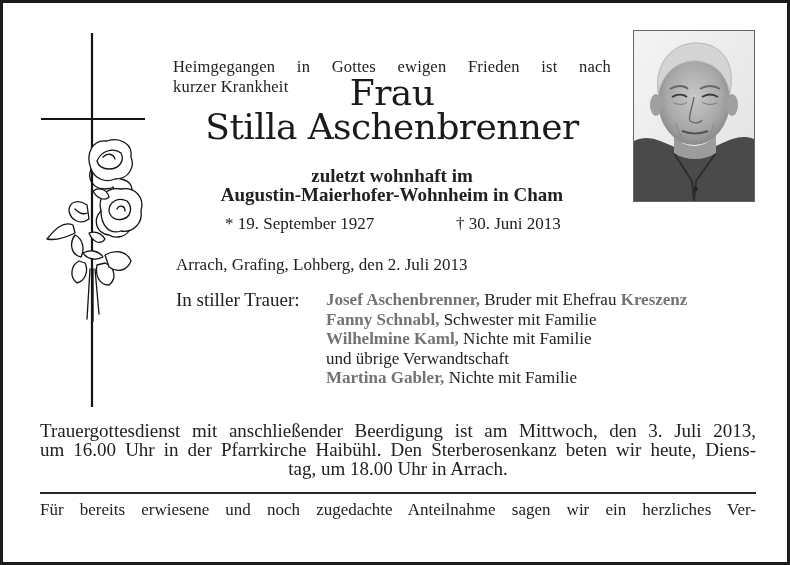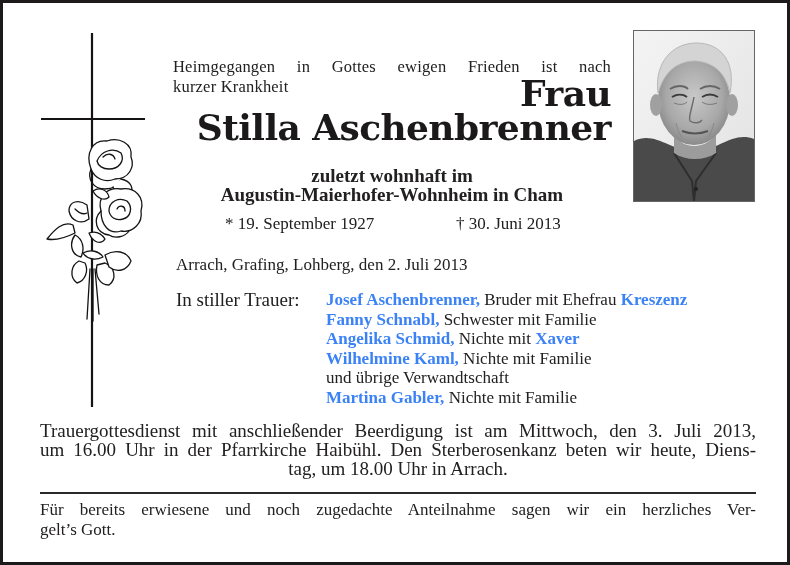--- a/index.html
+++ b/index.html
@@ -23,23 +23,23 @@
     font-size: 16.5px; line-height: 19.5px;
     text-align: justify; text-align-last: left;
     font-family: "Liberation Serif", serif;
     letter-spacing: 0.2px;
     margin-top: 32px;
   }
   .intro span { display: block; }
   .intro .l1 { text-align: justify; text-align-last: justify; }
   .name-title {
     left: 170px; top: 73px; width: 438px;
-    text-align: right;
+    text-align: center;
     font-family: "DejaVu Serif", serif;
-    font-weight: bold;
+    font-weight: normal;
     font-size: 36px; line-height: 34px;
     letter-spacing: -0.6px;
     color: #1b1919;
   }
   .name-title span { display: block; }
   .residence {
     left: 170px; top: 163px; width: 438px;
     text-align: center;
     font-family: "Liberation Serif", serif;
     font-weight: bold;
@@ -62,21 +62,21 @@
     left: 173px; top: 287px;
     font-family: "Liberation Serif", serif;
     font-size: 19px; line-height: 20px; white-space: nowrap;
   }
   .mourners {
     left: 323px; top: 287px; width: 440px;
     font-family: "Liberation Serif", serif;
     font-size: 17px; line-height: 19.5px;
   }
   .mourners .row { display: block; white-space: nowrap; }
-  .mourners b { font-weight: bold; color: #3b82f6; }
+  .mourners b { font-weight: bold; color: #737373; }
   .service {
     left: 37px; top: 418px; width: 716px;
     font-family: "Liberation Serif", serif;
     font-size: 19px; line-height: 19px;
   }
   .service span { display: block; white-space: nowrap; text-align: center; }
   .service .just { text-align: justify; text-align-last: justify; white-space: normal; }
   .rule {
     left: 37px; top: 489px; width: 716px; height: 2px;
     background: #2a2828;
@@ -158,37 +158,35 @@
     <span class="birth">* 19. September 1927</span>
     <span class="death">† 30. Juni 2013</span>
   </div>
 
   <div class="abs place-date">Arrach, Grafing, Lohberg, den 2. Juli 2013</div>
 
   <div class="abs mourners-label">In stiller Trauer:</div>
   <div class="abs mourners">
     <span class="row"><b>Josef Aschenbrenner,</b><span> Bruder mit Ehefrau </span><b>Kreszenz</b></span>
     <span class="row"><b>Fanny Schnabl,</b><span> Schwester mit Familie</span><b></b></span>
-    <span class="row"><b>Angelika Schmid,</b><span> Nichte mit </span><b>Xaver</b></span>
     <span class="row"><b>Wilhelmine Kaml,</b><span> Nichte mit Familie</span><b></b></span>
     <span class="row"><b></b><span>und übrige Verwandtschaft</span><b></b></span>
     <span class="row"><b>Martina Gabler,</b><span> Nichte mit Familie</span><b></b></span>
   </div>
 
   <div class="abs service">
     <span class="just">Trauergottesdienst mit anschließender Beerdigung ist am Mittwoch, den 3. Juli 2013,</span>
     <span class="just">um 16.00 Uhr in der Pfarrkirche Haibühl. Den Sterberosenkanz beten wir heute, Diens-</span>
     <span>tag, um 18.00 Uhr in Arrach.</span>
   </div>
 
   <div class="abs rule"></div>
 
   <div class="abs thanks">
     <span class="just">Für bereits erwiesene und noch zugedachte Anteilnahme sagen wir ein herzliches Ver-</span>
-    <span>gelt’s Gott.</span>
   </div>
 
   <div class="abs photo">
     <svg width="120" height="170" viewBox="0 0 120 170" xmlns="http://www.w3.org/2000/svg">
       <defs>
         <radialGradient id="face" cx="50%" cy="45%" r="55%">
           <stop offset="0%" stop-color="#c8c8c8"></stop>
           <stop offset="70%" stop-color="#a8a8a8"></stop>
           <stop offset="100%" stop-color="#8a8a8a"></stop>
         </radialGradient>

